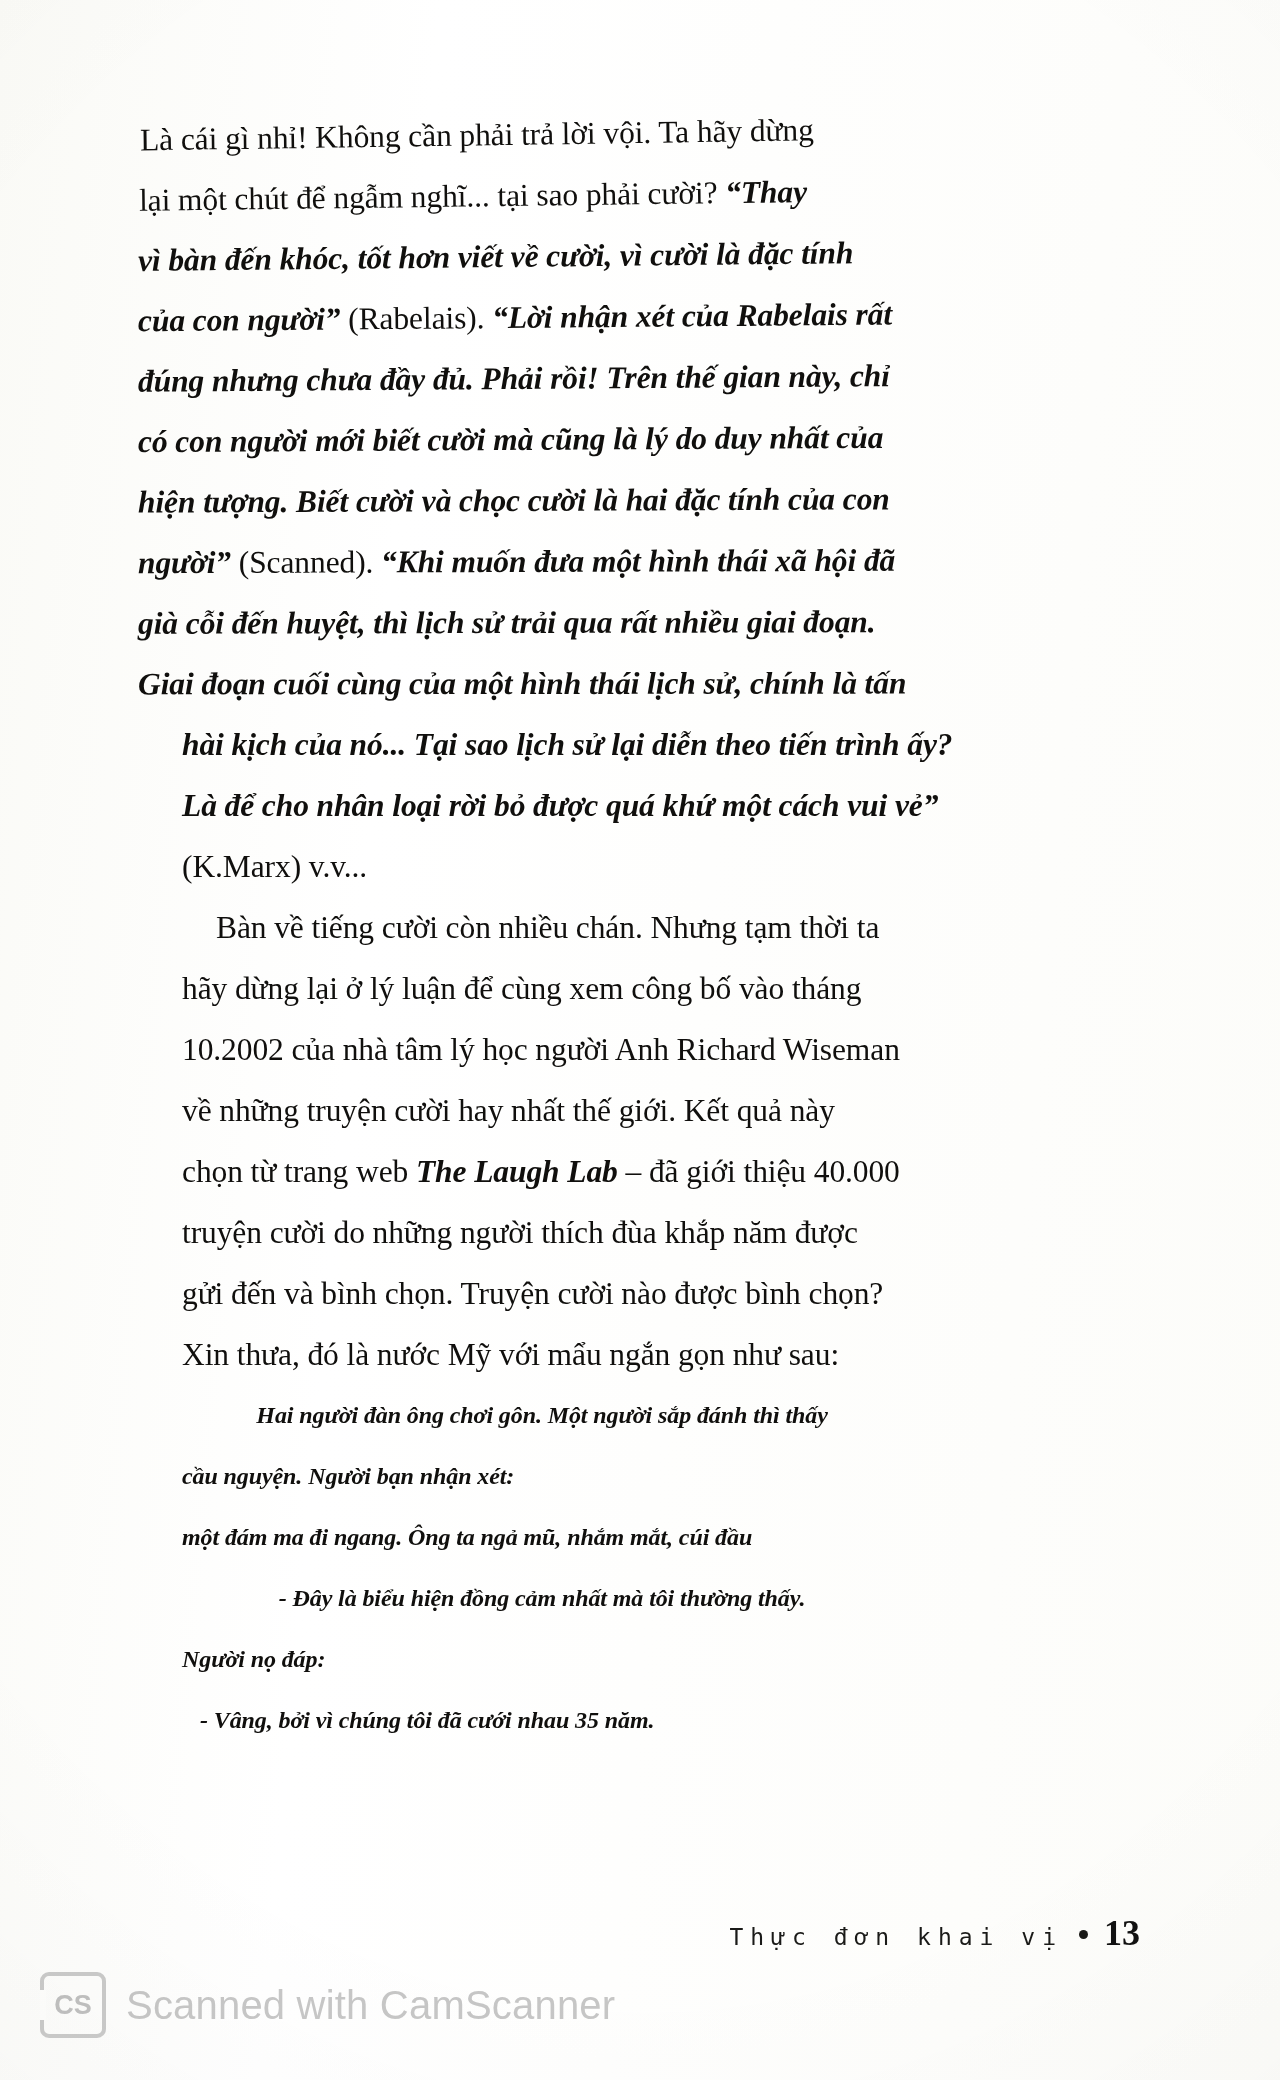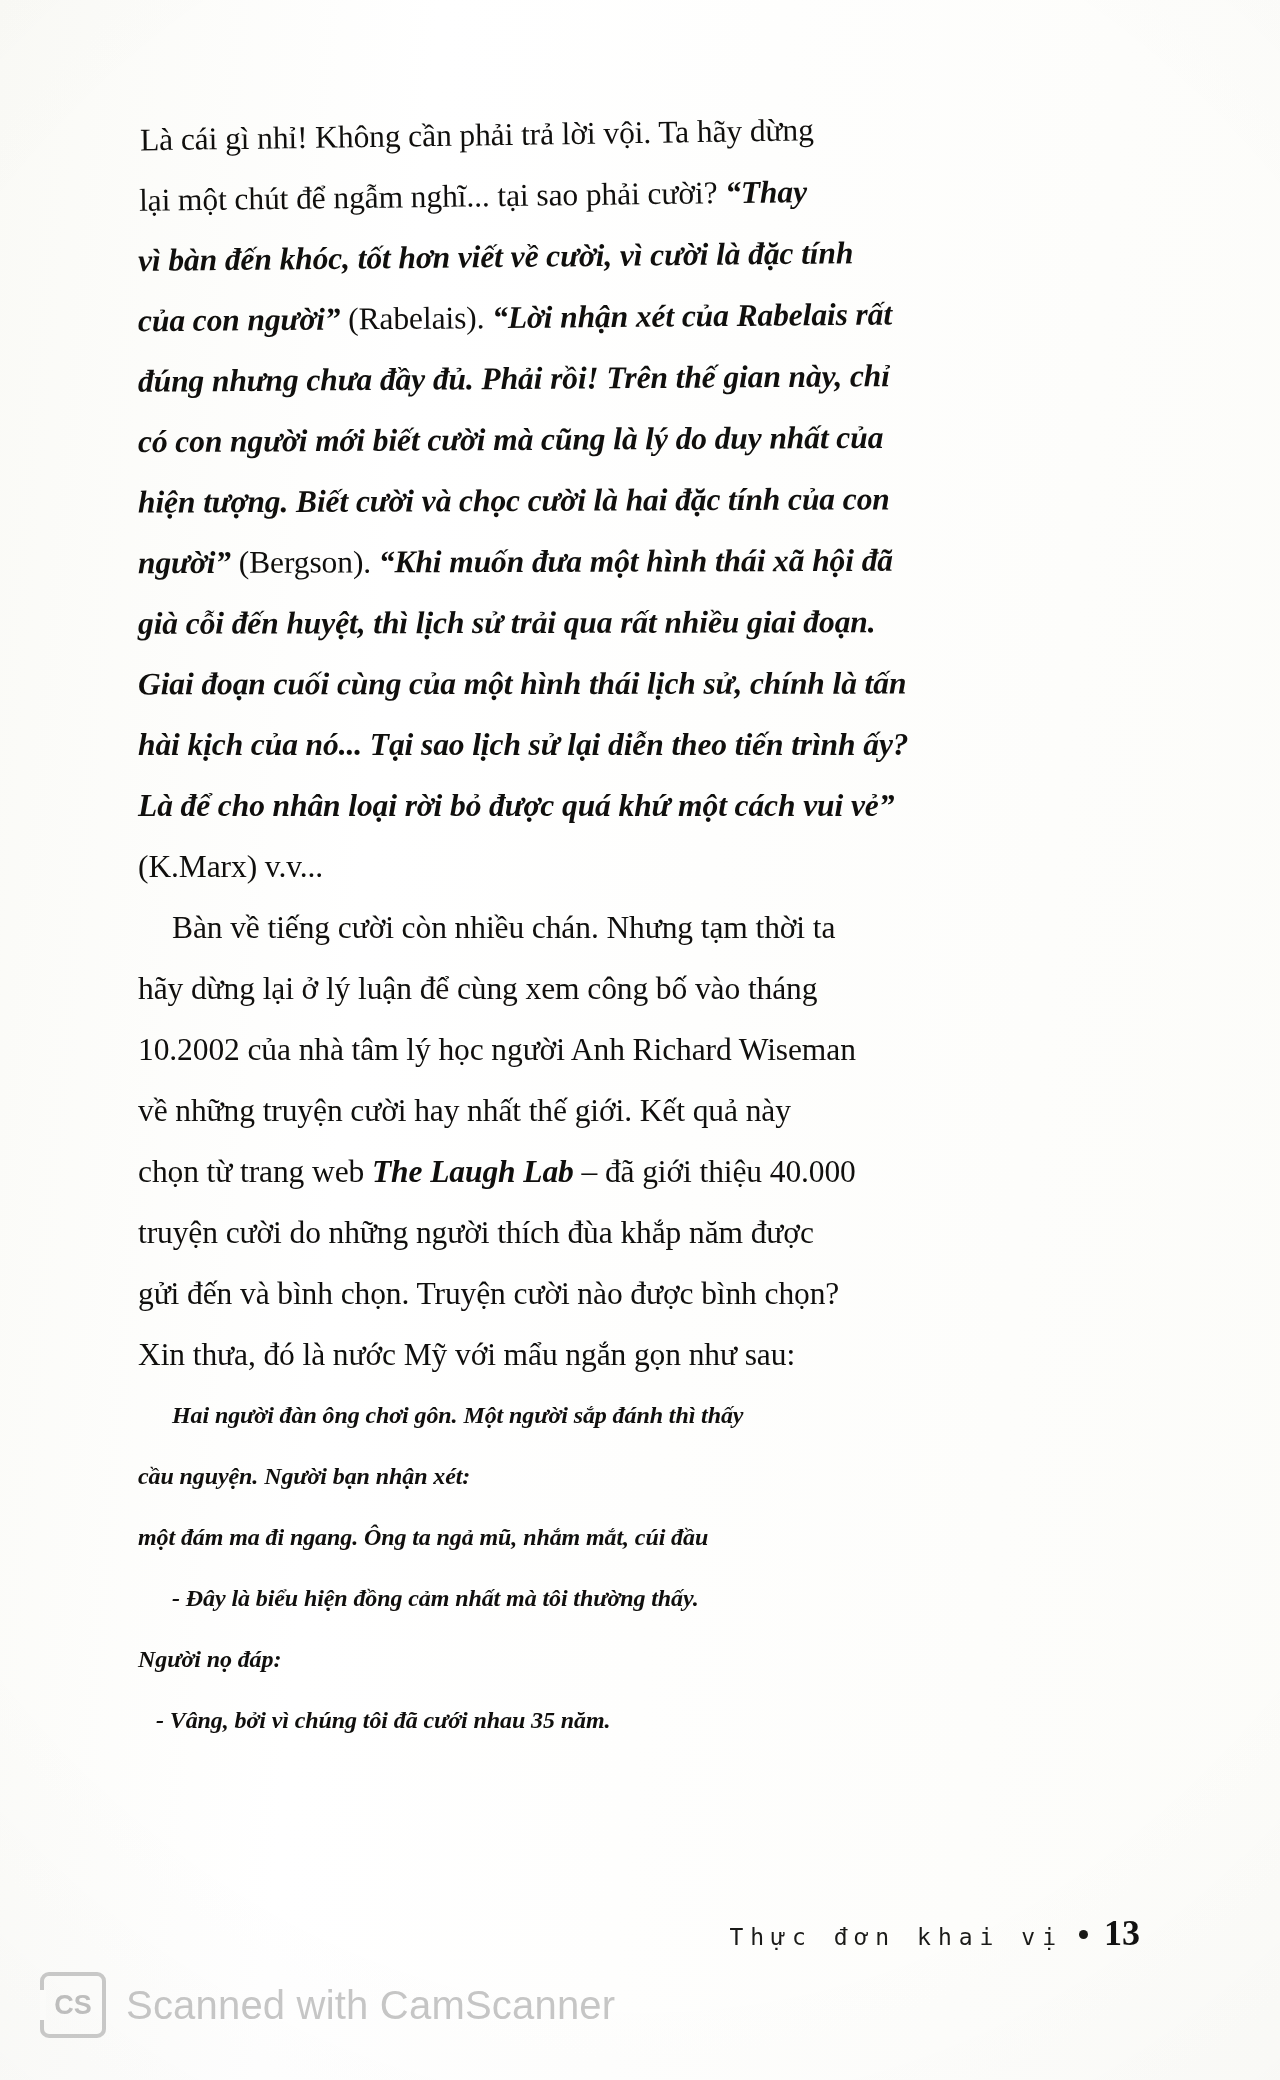--- a/index.html
+++ b/index.html
@@ -43,30 +43,30 @@
   .tilt-1  { transform: rotate(-0.85deg) translateX(2px); }
   .tilt-2  { transform: rotate(-0.75deg) translateX(1px); }
   .tilt-3  { transform: rotate(-0.62deg); }
   .tilt-4  { transform: rotate(-0.52deg); }
   .tilt-5  { transform: rotate(-0.42deg); }
   .tilt-6  { transform: rotate(-0.33deg); }
   .tilt-7  { transform: rotate(-0.25deg); }
   .tilt-8  { transform: rotate(-0.18deg); }
   .tilt-9  { transform: rotate(-0.12deg); }
   .tilt-10 { transform: rotate(-0.06deg); }
-  .tilt-0  { transform: rotate(0deg); }
+  .tilt-0  { transform: rotate(0deg); margin-left: 44px; }
 
   .ital {
     font-style: italic;
     font-weight: 600;
   }
   .roman {
     font-style: normal;
   }
-  .indent { padding-left: 34px; }
+  .indent { padding-left: 34px; text-align: center; }
   .indent-sm { padding-left: 18px; }
 
   
   .joke .line {
     font-style: italic;
     font-weight: 600;
     font-size: 24px;
   }
 
   
@@ -156,21 +156,21 @@
   <div class="content">
 
     <div>
       <div class="line tilt-1 roman">Là cái gì nhỉ! Không cần phải trả lời vội. Ta hãy dừng</div>
       <div class="line tilt-2"><span class="roman">lại một chút để ngẫm nghĩ... tại sao phải cười? </span><span class="ital">“Thay</span></div>
       <div class="line tilt-3 ital">vì bàn đến khóc, tốt hơn viết về cười, vì cười là đặc tính</div>
       <div class="line tilt-4"><span class="ital">của con người” </span><span class="roman">(Rabelais). </span><span class="ital">“Lời nhận xét của Rabelais rất</span></div>
       <div class="line tilt-5 ital">đúng nhưng chưa đầy đủ. Phải rồi! Trên thế gian này, chỉ</div>
       <div class="line tilt-6 ital">có con người mới biết cười mà cũng là lý do duy nhất của</div>
       <div class="line tilt-7 ital">hiện tượng. Biết cười và chọc cười là hai đặc tính của con</div>
-      <div class="line tilt-8"><span class="ital">người” </span><span class="roman">(Bergson). </span><span class="ital">“Khi muốn đưa một hình thái xã hội đã</span></div>
+      <div class="line tilt-8"><span class="ital">người” </span><span class="roman">(Scanned). </span><span class="ital">“Khi muốn đưa một hình thái xã hội đã</span></div>
       <div class="line tilt-9 ital">già cỗi đến huyệt, thì lịch sử trải qua rất nhiều giai đoạn.</div>
       <div class="line tilt-10 ital">Giai đoạn cuối cùng của một hình thái lịch sử, chính là tấn</div>
       <div class="line tilt-0 ital">hài kịch của nó... Tại sao lịch sử lại diễn theo tiến trình ấy?</div>
       <div class="line tilt-0 ital">Là để cho nhân loại rời bỏ được quá khứ một cách vui vẻ”</div>
       <div class="line tilt-0 roman">(K.Marx) v.v...</div>
     </div>
 
     <div>
       <div class="line tilt-0 roman indent">Bàn về tiếng cười còn nhiều chán. Nhưng tạm thời ta</div>
       <div class="line tilt-0 roman">hãy dừng lại ở lý luận để cùng xem công bố vào tháng</div>

